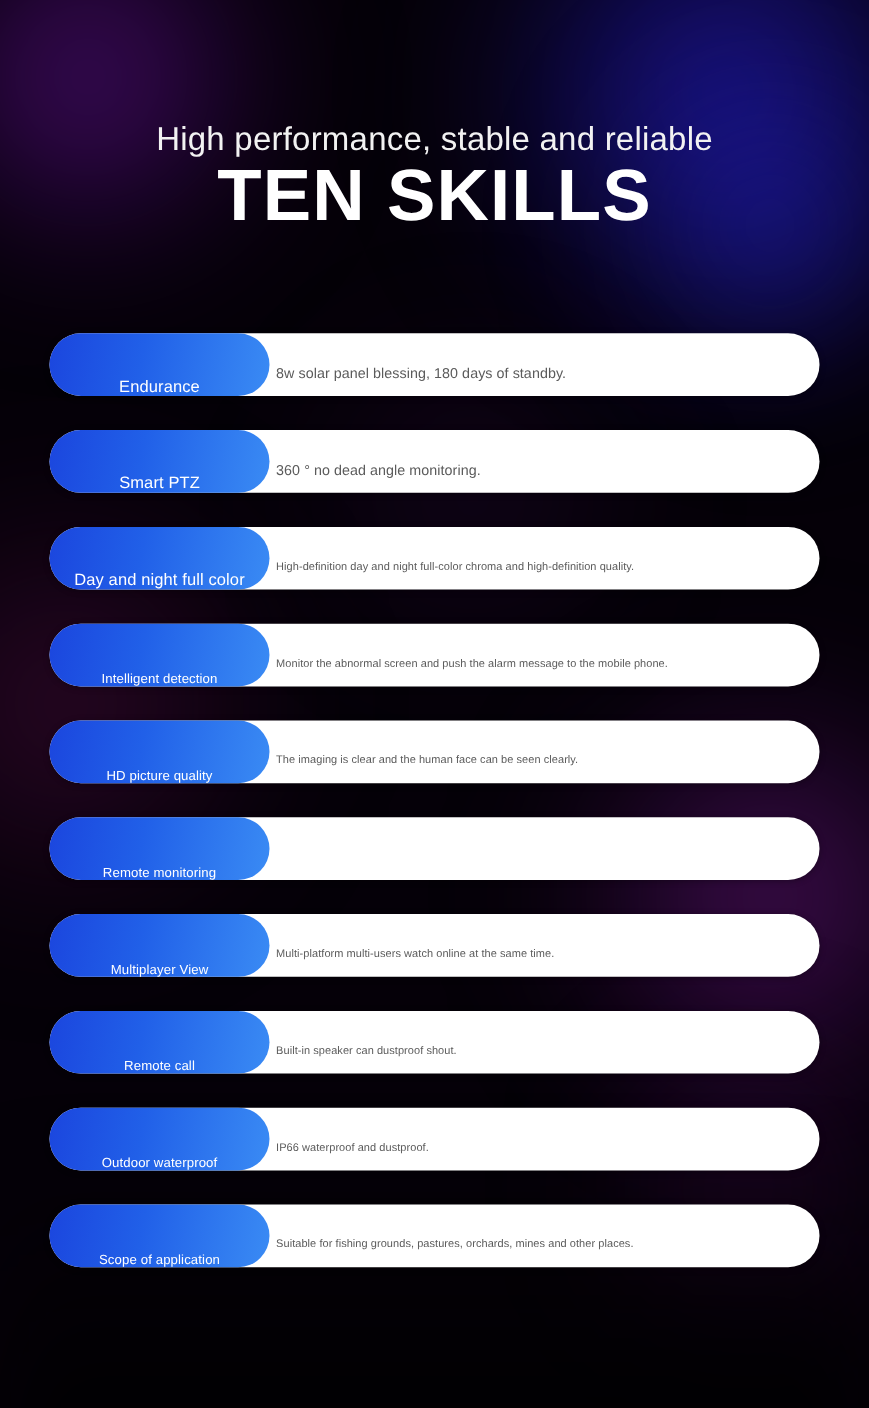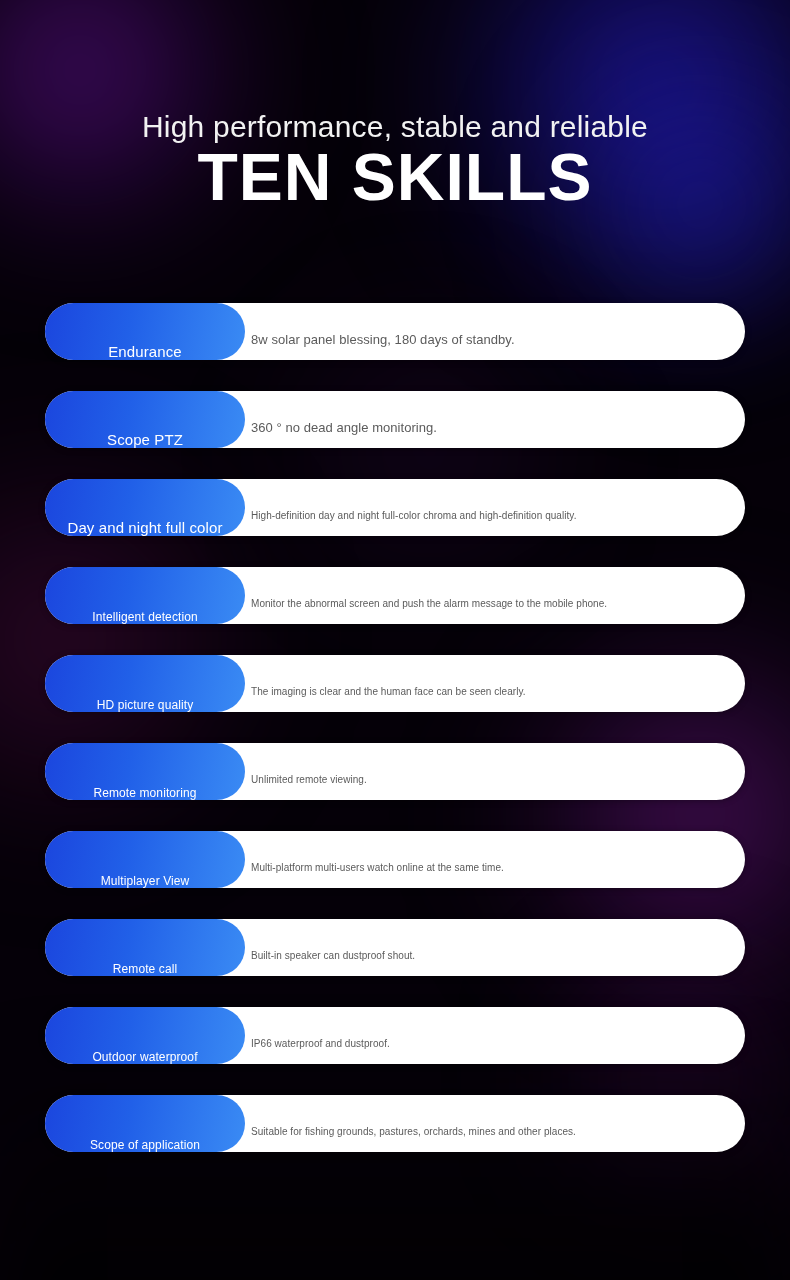--- a/index.html
+++ b/index.html
@@ -193,21 +193,21 @@
       <div class="skill-desc">8w solar panel blessing, 180 days of standby.</div>
       <div class="skill-pill">
         <span class="skill-pill-label">Endurance</span>
       </div>
     </div>
 
     <div class="skill-row lbl-md sz-md">
       <div class="skill-card"></div>
       <div class="skill-desc">360 ° no dead angle monitoring.</div>
       <div class="skill-pill">
-        <span class="skill-pill-label">Scope PTZ</span>
+        <span class="skill-pill-label">Smart PTZ</span>
       </div>
     </div>
 
     <div class="skill-row lbl-md sz-lg">
       <div class="skill-card"></div>
       <div class="skill-desc">High-definition day and night full-color chroma and high-definition quality.</div>
       <div class="skill-pill">
         <span class="skill-pill-label">Day and night full color</span>
       </div>
     </div>
@@ -223,21 +223,20 @@
     <div class="skill-row lbl-lg sz-lg">
       <div class="skill-card"></div>
       <div class="skill-desc">The imaging is clear and the human face can be seen clearly.</div>
       <div class="skill-pill">
         <span class="skill-pill-label">HD picture quality</span>
       </div>
     </div>
 
     <div class="skill-row lbl-lg sz-lg">
       <div class="skill-card"></div>
-      <div class="skill-desc">Unlimited remote viewing.</div>
       <div class="skill-pill">
         <span class="skill-pill-label">Remote monitoring</span>
       </div>
     </div>
 
     <div class="skill-row lbl-lg sz-lg">
       <div class="skill-card"></div>
       <div class="skill-desc">Multi-platform multi-users watch online at the same time.</div>
       <div class="skill-pill">
         <span class="skill-pill-label">Multiplayer View</span>

